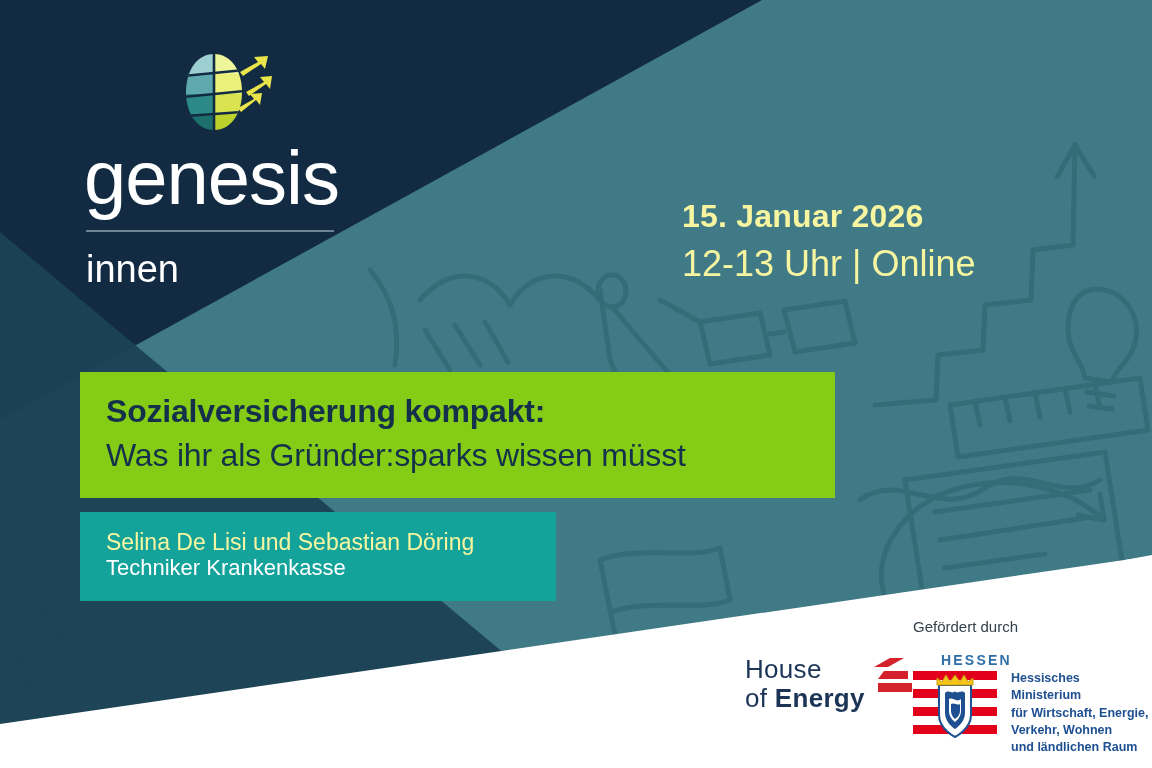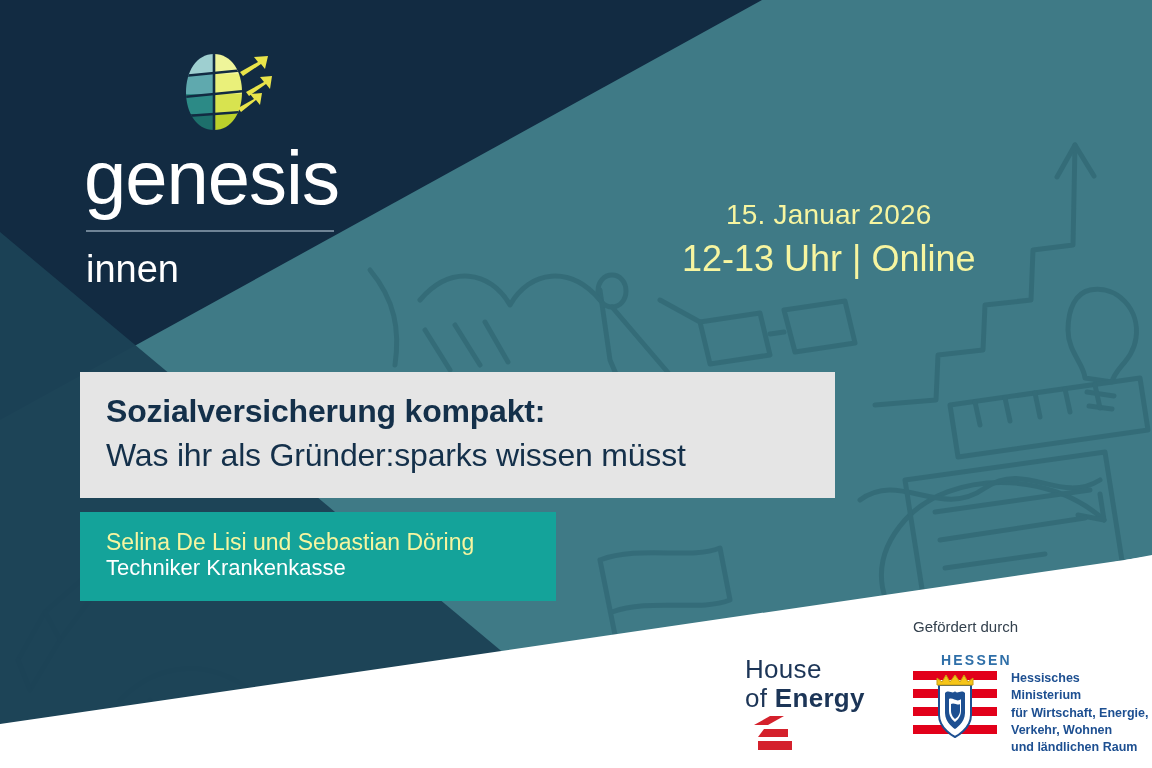--- a/index.html
+++ b/index.html
@@ -54,33 +54,33 @@
     margin:14px 0 0 6px;
   }
   .logo-sub {
     color:#ffffff; font-size:38px; line-height:1;
     margin-top:18px; padding-left:6px; font-weight:400;
   }
 
   
   .date-block { position:absolute; left:682px; top:200px; }
   .date-main {
-    color:#f7f5a0; font-size:28px; font-weight:400;
-    line-height:1.05; letter-spacing:.2px;text-align:center;
+    color:#f7f5a0; font-size:32px; font-weight:700;
+    line-height:1.05; letter-spacing:.2px;
   }
   .date-sub {
     color:#f7f5a0; font-size:36px; font-weight:400;
     line-height:1.2; margin-top:8px;
   }
 
   
   .title-box {
     position:absolute; left:80px; top:372px;
     width:755px; padding:22px 26px 24px 26px;
-    background:#e5e5e5;
+    background:#84cc16;
   }
   .title-line1 {
     color:#14304a; font-size:32px; font-weight:700;
     line-height:1.12; letter-spacing:-.2px;
   }
   .title-line2 {
     color:#14304a; font-size:32px; font-weight:400;
     line-height:1.2; margin-top:6px; letter-spacing:-.2px;
   }
 
@@ -98,21 +98,21 @@
     color:#ffffff; font-size:22px; font-weight:400;
     line-height:1.2; 
   }
 
   
   .funding-label {
     position:absolute; left:913px; top:618px;
     color:#33404d; font-size:15px; font-weight:400;
   }
   .hoe-logo { position:absolute; left:745px; top:655px; }
-  .hoe-row { display:flex; align-items:flex-start;flex-direction:column; }
+  .hoe-row { display:flex; align-items:flex-start; }
   .hoe-text { color:#1c3557; line-height:1.12; }
   .hoe-l1 { font-size:26px; font-weight:400; letter-spacing:.3px; }
   .hoe-l2 { font-size:26px; font-weight:400; letter-spacing:.3px; }
   .hoe-l2 b { font-weight:700; }
   .hoe-mark { margin-left:9px; margin-top:3px; }
 
   .hessen-logo { position:absolute; left:913px; top:652px; display:flex; }
   .hessen-left { width:88px; }
   .hessen-word {
     color:#2f6fa8; font-size:14px; font-weight:700;

